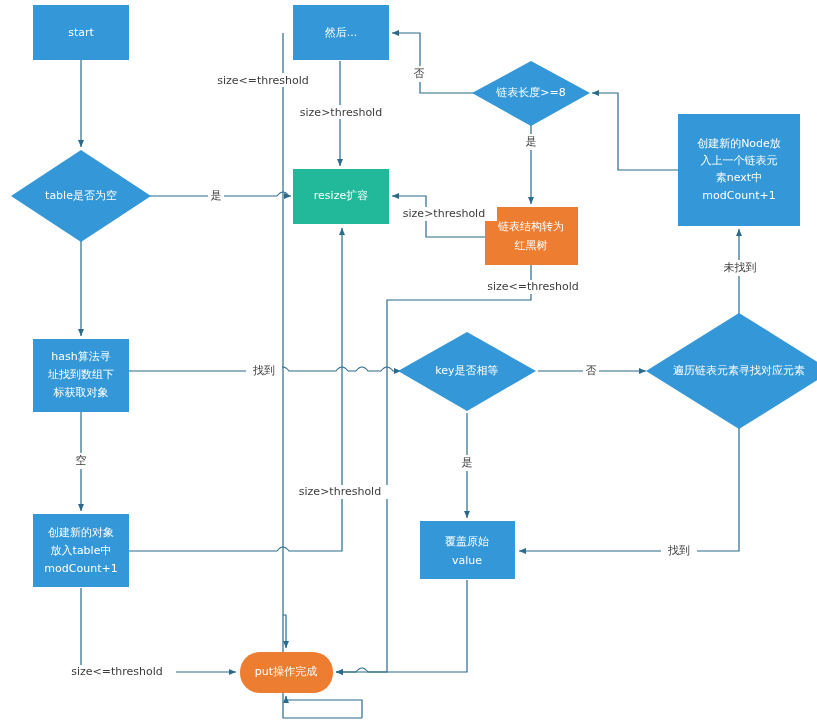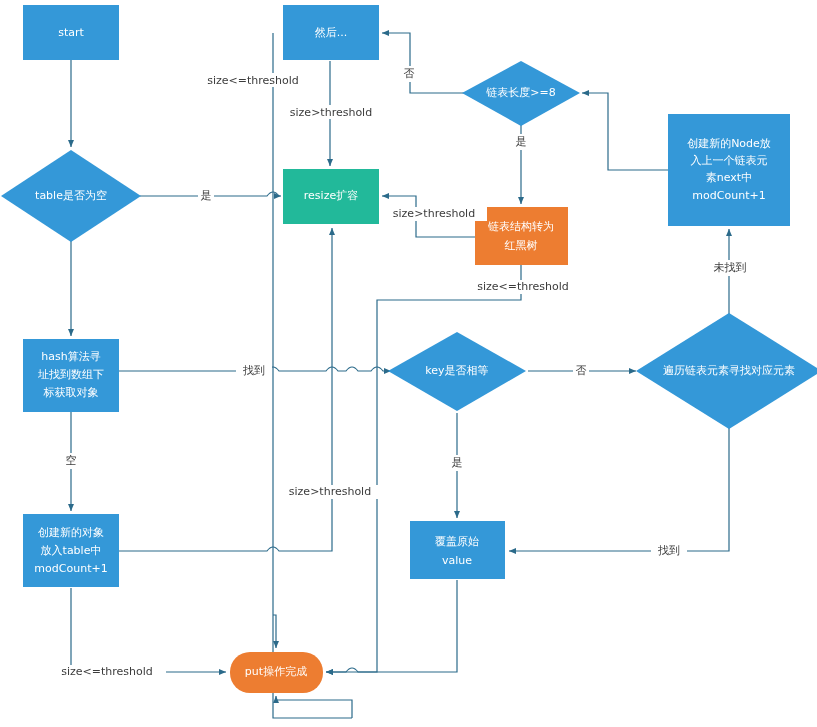--- a/index.html
+++ b/index.html
@@ -10,20 +10,21 @@
   body {
     width: 817px;
     height: 727px;
     font-family: "DejaVu Sans", "Liberation Sans", sans-serif;
     overflow: hidden;
   }
   #flow-root {
     position: relative;
     width: 653px;
     height: 727px;
+    padding-left: 10px;
   }
   svg#flow-svg {
     display: block;
     width: 817px;
     height: 727px;
   }
   .node-text {
     fill: #ffffff;
     font-family: "DejaVu Sans", "Liberation Sans", sans-serif;
     font-size: 11px;

